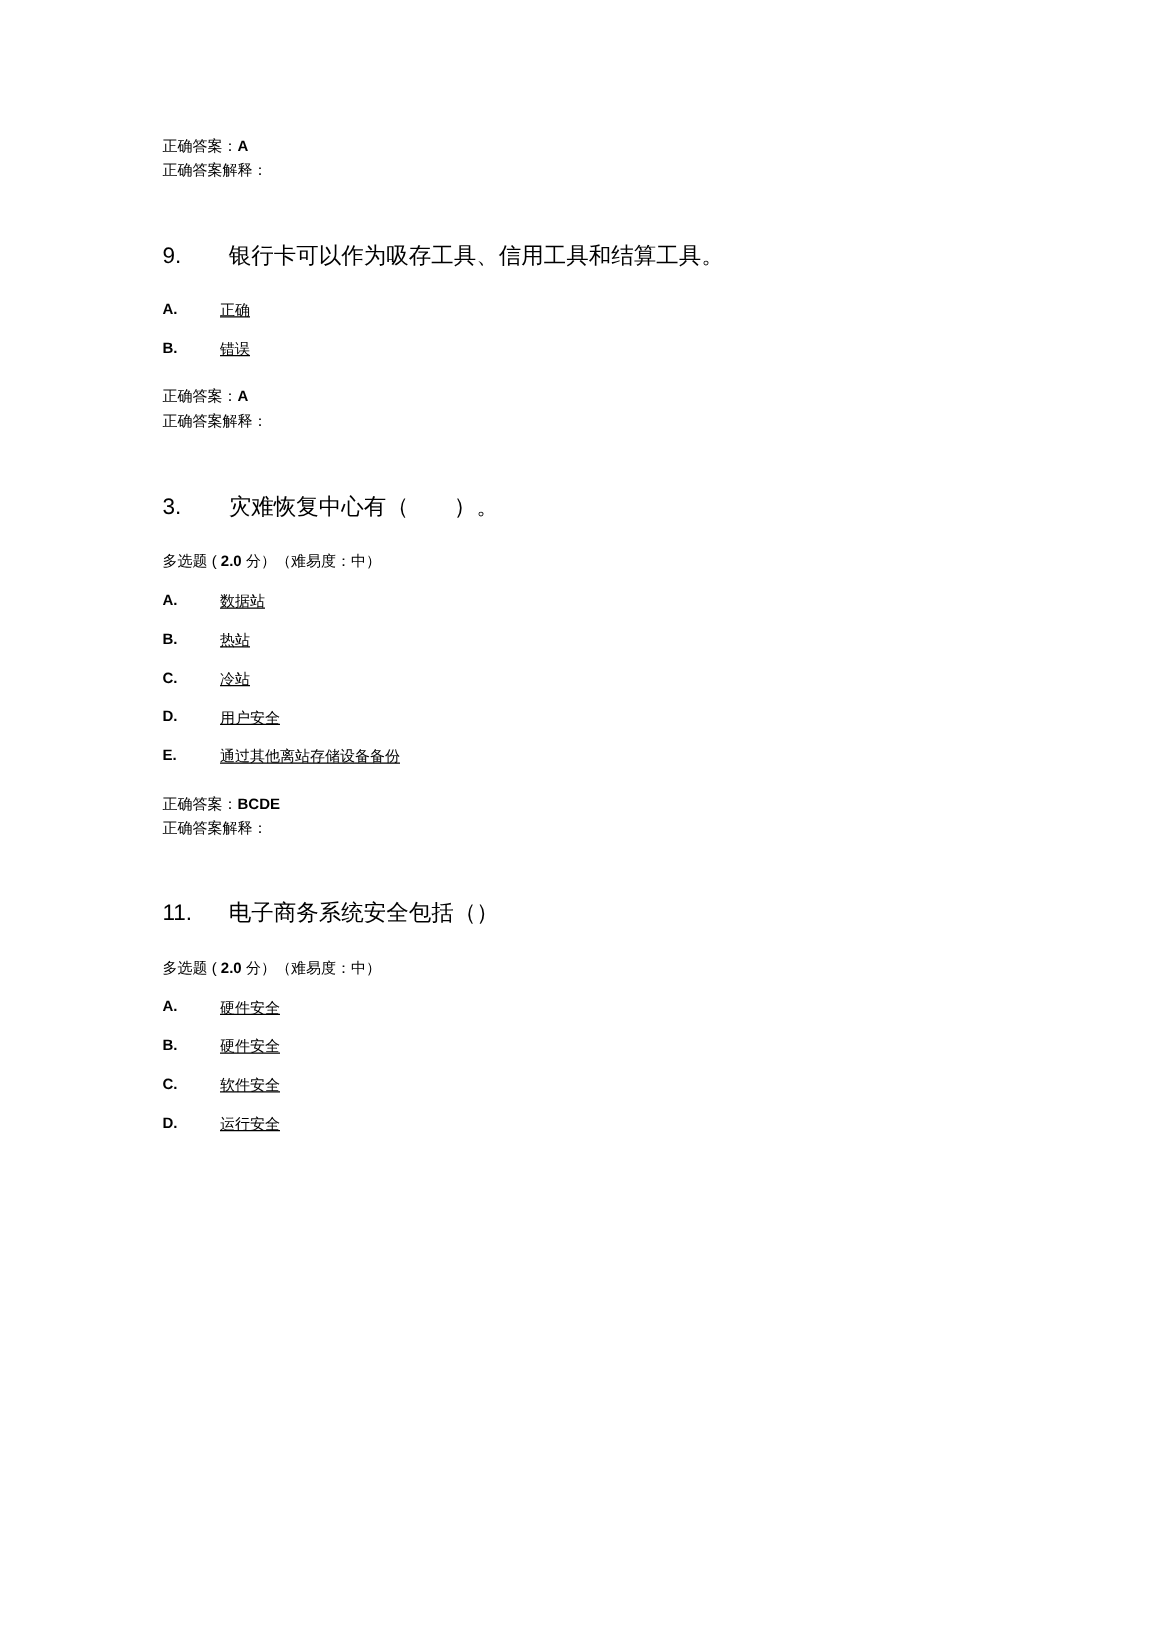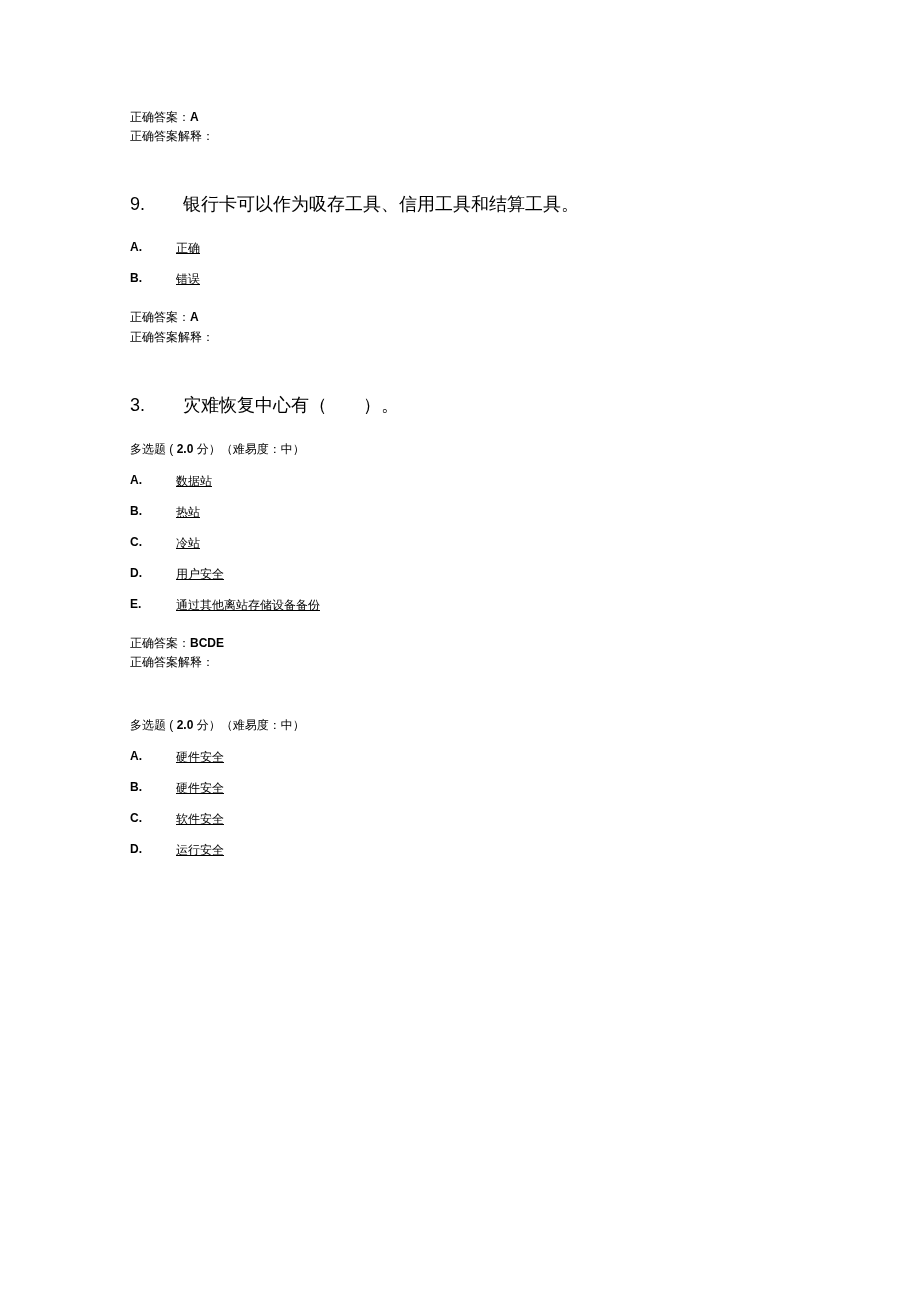--- a/index.html
+++ b/index.html
@@ -141,20 +141,24 @@
       <div>
         <span>正确答案：</span><span class="answer-bold">BCDE</span>
       </div>
       <div>
         <span>正确答案解释：</span><span></span>
       </div>
     </div>
   </div>
 
   <div class="question-block">
+    <div class="question-title">
+      <span class="q-number">11.</span>
+      <span>电子商务系统安全包括（）</span>
+    </div>
     <div class="meta">
       <span>多选题 (</span><span class="answer-bold"> 2.0 </span><span>分）（难易度：中）</span>
     </div>
     <div class="options">
       <div class="option-row">
         <span class="option-letter">A.</span>
         <span class="option-text">硬件安全</span>
       </div>
       <div class="option-row">
         <span class="option-letter">B.</span>

